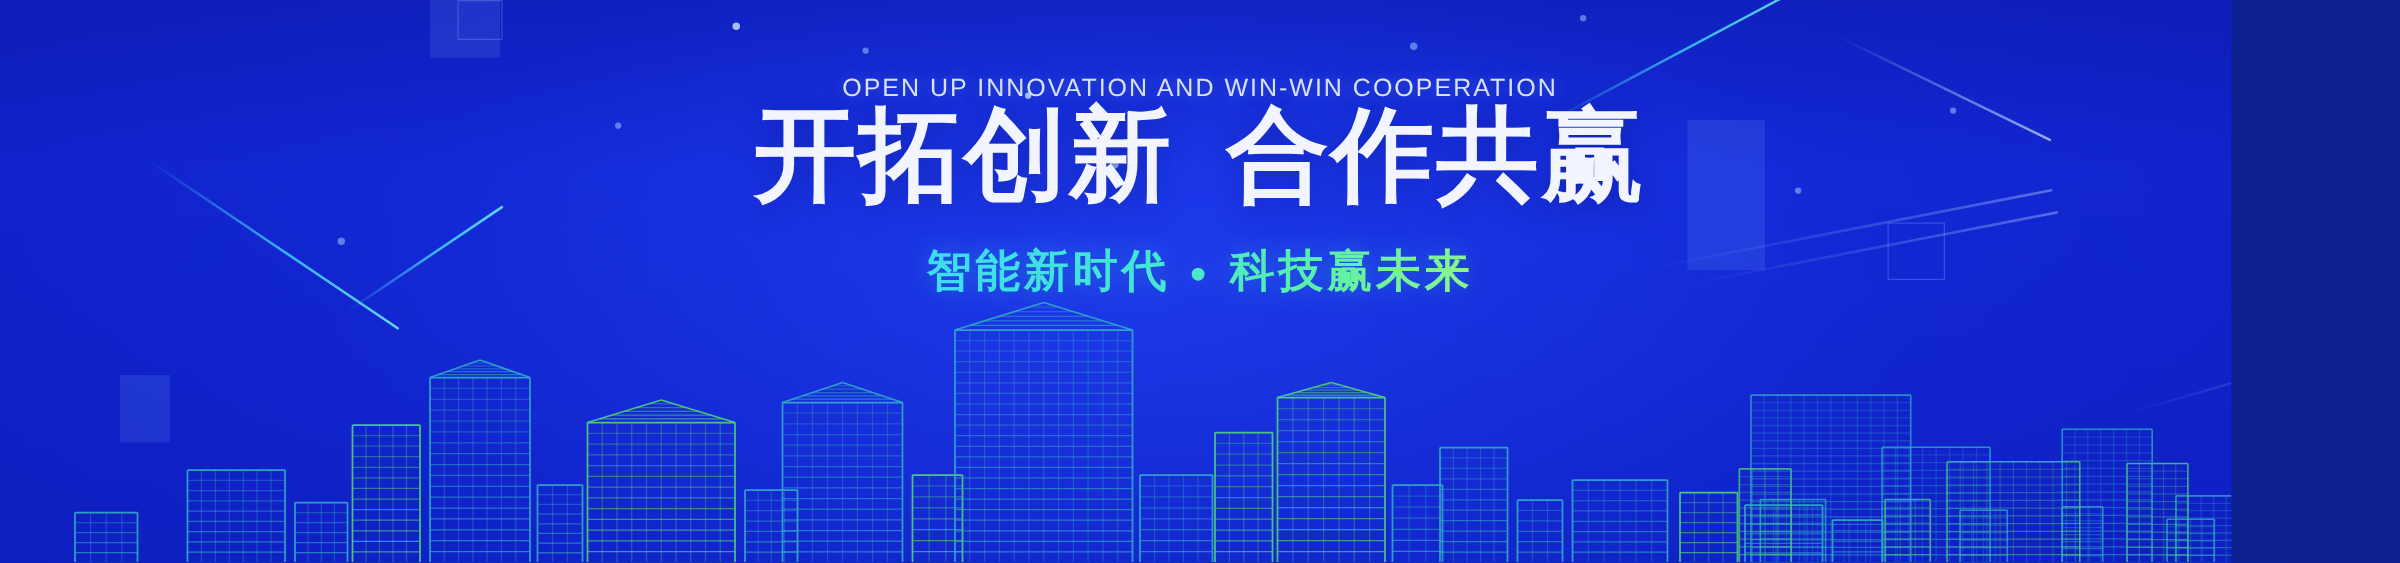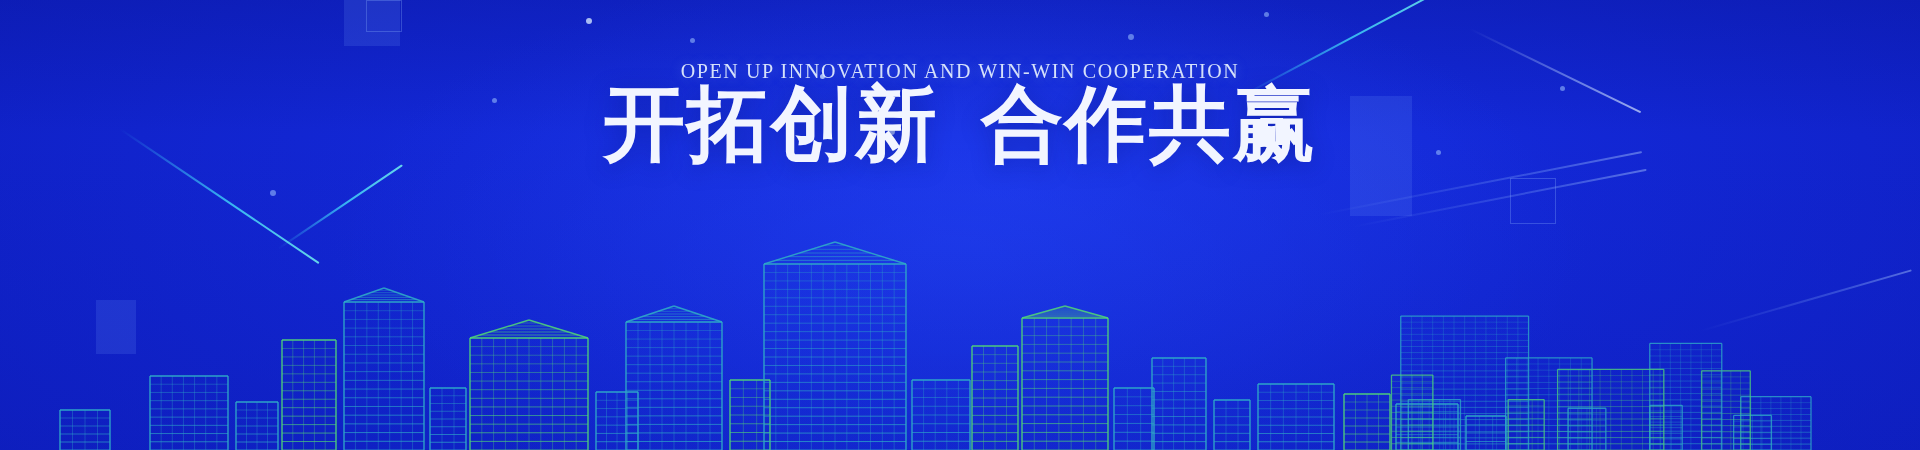--- a/index.html
+++ b/index.html
@@ -2,25 +2,25 @@
 <html><head>
 <meta charset="utf-8">
 <style>
   html, body {
     margin: 0;
     padding: 0;
     background: #0c1f8f;
   }
   #banner {
     position: relative;
-    width: 1920px;
+    width: 1785px;
     height: 450px;
     overflow: hidden;
     background: #1226d8;
-    font-family: Liberation Serif, serif;
+    font-family: Liberation Sans, sans-serif;
     user-select: none;
   }
   
   .bg-base {
     position: absolute;
     inset: 0;
     background:
       radial-gradient(1200px 520px at 52% 42%, #1a33e6 0%, #1328d6 45%, #0f20c4 100%);
   }
   .bg-vignette {
@@ -956,15 +956,18 @@
         <line x1="528.52" y1="185.12" x2="528.52" y2="260" stroke="#4fd07a" stroke-opacity="0.7" stroke-width="1.3"></line>
         <line x1="487.12" y1="185.12" x2="528.52" y2="185.12" stroke="#4fd07a" stroke-opacity="0.75" stroke-width="1.3"></line>
       </g>
     </svg>
 
   <div class="content">
     <div class="eyebrow">OPEN UP INNOVATION AND WIN-WIN COOPERATION</div>
     <div class="headline">
       <span>开拓创新</span><span class="gap"></span><span>合作共赢</span>
     </div>
+    <div class="subtitle">
+      <span>智能新时代</span><span class="sep">•</span><span>科技赢未来</span>
+    </div>
   </div>
 
 </div>
 
 </body></html>

